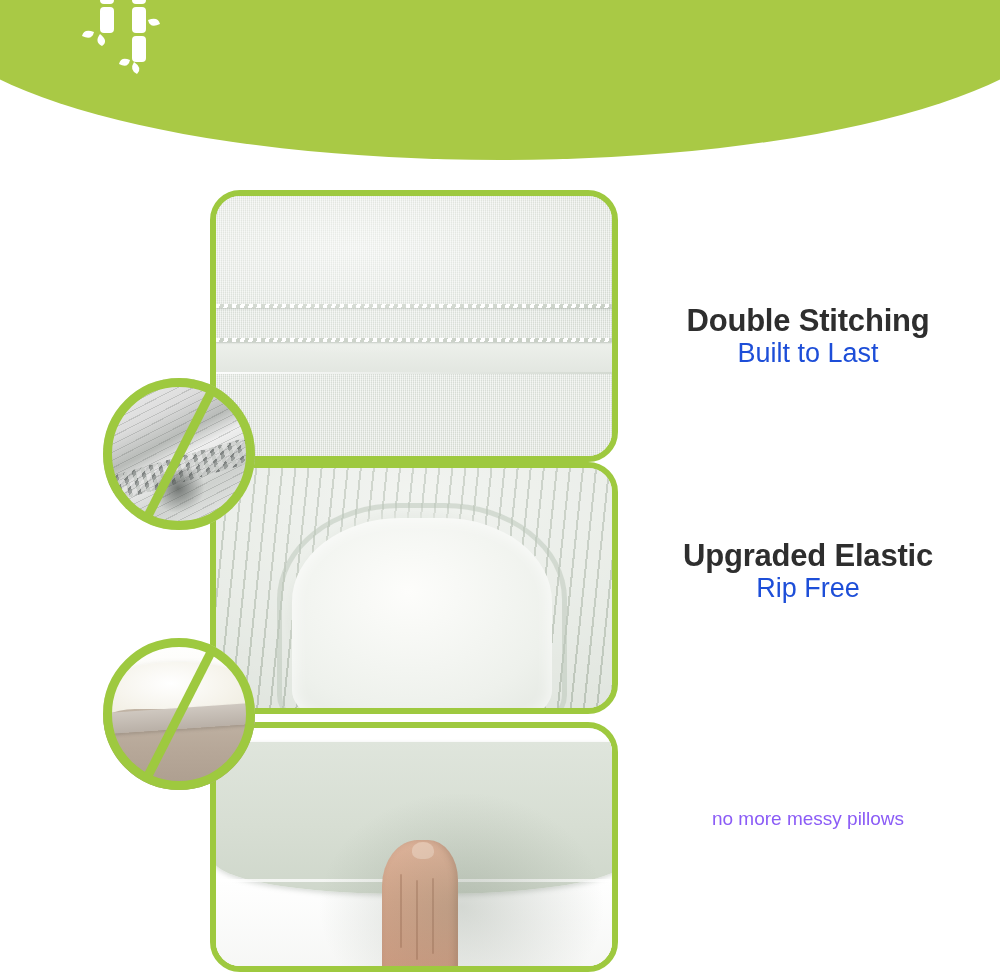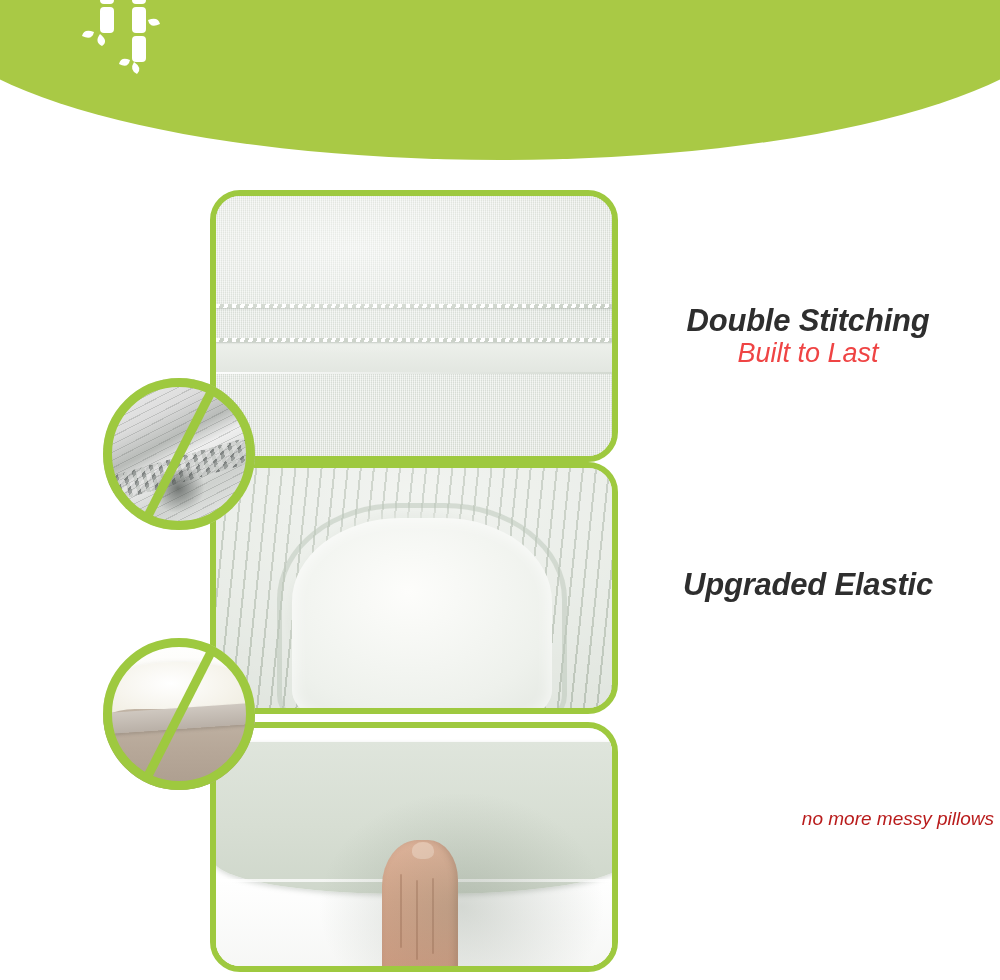--- a/index.html
+++ b/index.html
@@ -2,21 +2,21 @@
 <html><head>
 <meta charset="utf-8">
 <style>
   html,body{margin:0;padding:0;}
   body{
     width:1000px;height:980px;
     background:#ffffff;
     font-family:"Liberation Sans",sans-serif;
     overflow:hidden;position:relative;
   }
-  .stage{position:absolute;inset:0;width:1000px;height:952px;font-style:italic;}
+  .stage{position:absolute;inset:0;width:1000px;height:952px;}
 
   
   .header-band{
     position:absolute;left:-70px;top:-150px;
     width:1140px;height:310px;
     background:#a9c945;
     border-radius:50% / 50%;
     overflow:hidden;
   }
   .header-inner{position:absolute;inset:0;}
@@ -216,27 +216,27 @@
   .caption{
     position:absolute;
     text-align:center;
     color:#2b2b2b;
   }
   .cap-title{
     margin:0;font-size:31px;line-height:1.06;font-weight:bold;
     color:#2e2e2e;letter-spacing:-0.2px;
   }
   .cap-sub{
-    margin:0;font-size:27px;line-height:1.12;font-weight:normal;color:#ef4444;
+    margin:0;font-size:27px;line-height:1.12;font-weight:normal;color:#1d4ed8;
   }
   .cap-note{
-    margin:0;font-size:19px;line-height:1.2;font-weight:normal;color:#b91c1c;text-align:right;
+    margin:0;font-size:19px;line-height:1.2;font-weight:normal;color:#8b5cf6;
   }
   #caption-stitching{left:622px;top:305px;width:372px;}
-  #caption-elastic{left:622px;top:569px;width:372px;}
+  #caption-elastic{left:622px;top:540px;width:372px;}
   #caption-pillowcase{left:622px;top:808px;width:372px;}
 </style>
 </head>
 <body>
 
 <div class="stage">
 
   <div class="header-band">
     <div class="header-inner">
       <div class="bamboo">
@@ -322,19 +322,20 @@
   <div class="badge-ring" id="badge-mess-ring"></div>
   <div class="badge-slash" id="badge-mess-slash"></div>
 
   <div class="caption" id="caption-stitching">
     <p class="cap-title">Double Stitching</p>
     <p class="cap-sub">Built to Last</p>
   </div>
 
   <div class="caption" id="caption-elastic">
     <p class="cap-title">Upgraded Elastic</p>
+    <p class="cap-sub">Rip Free</p>
   </div>
 
   <div class="caption" id="caption-pillowcase">
     <p class="cap-note">no more messy pillows</p>
   </div>
 
 </div>
 
 </body></html>

